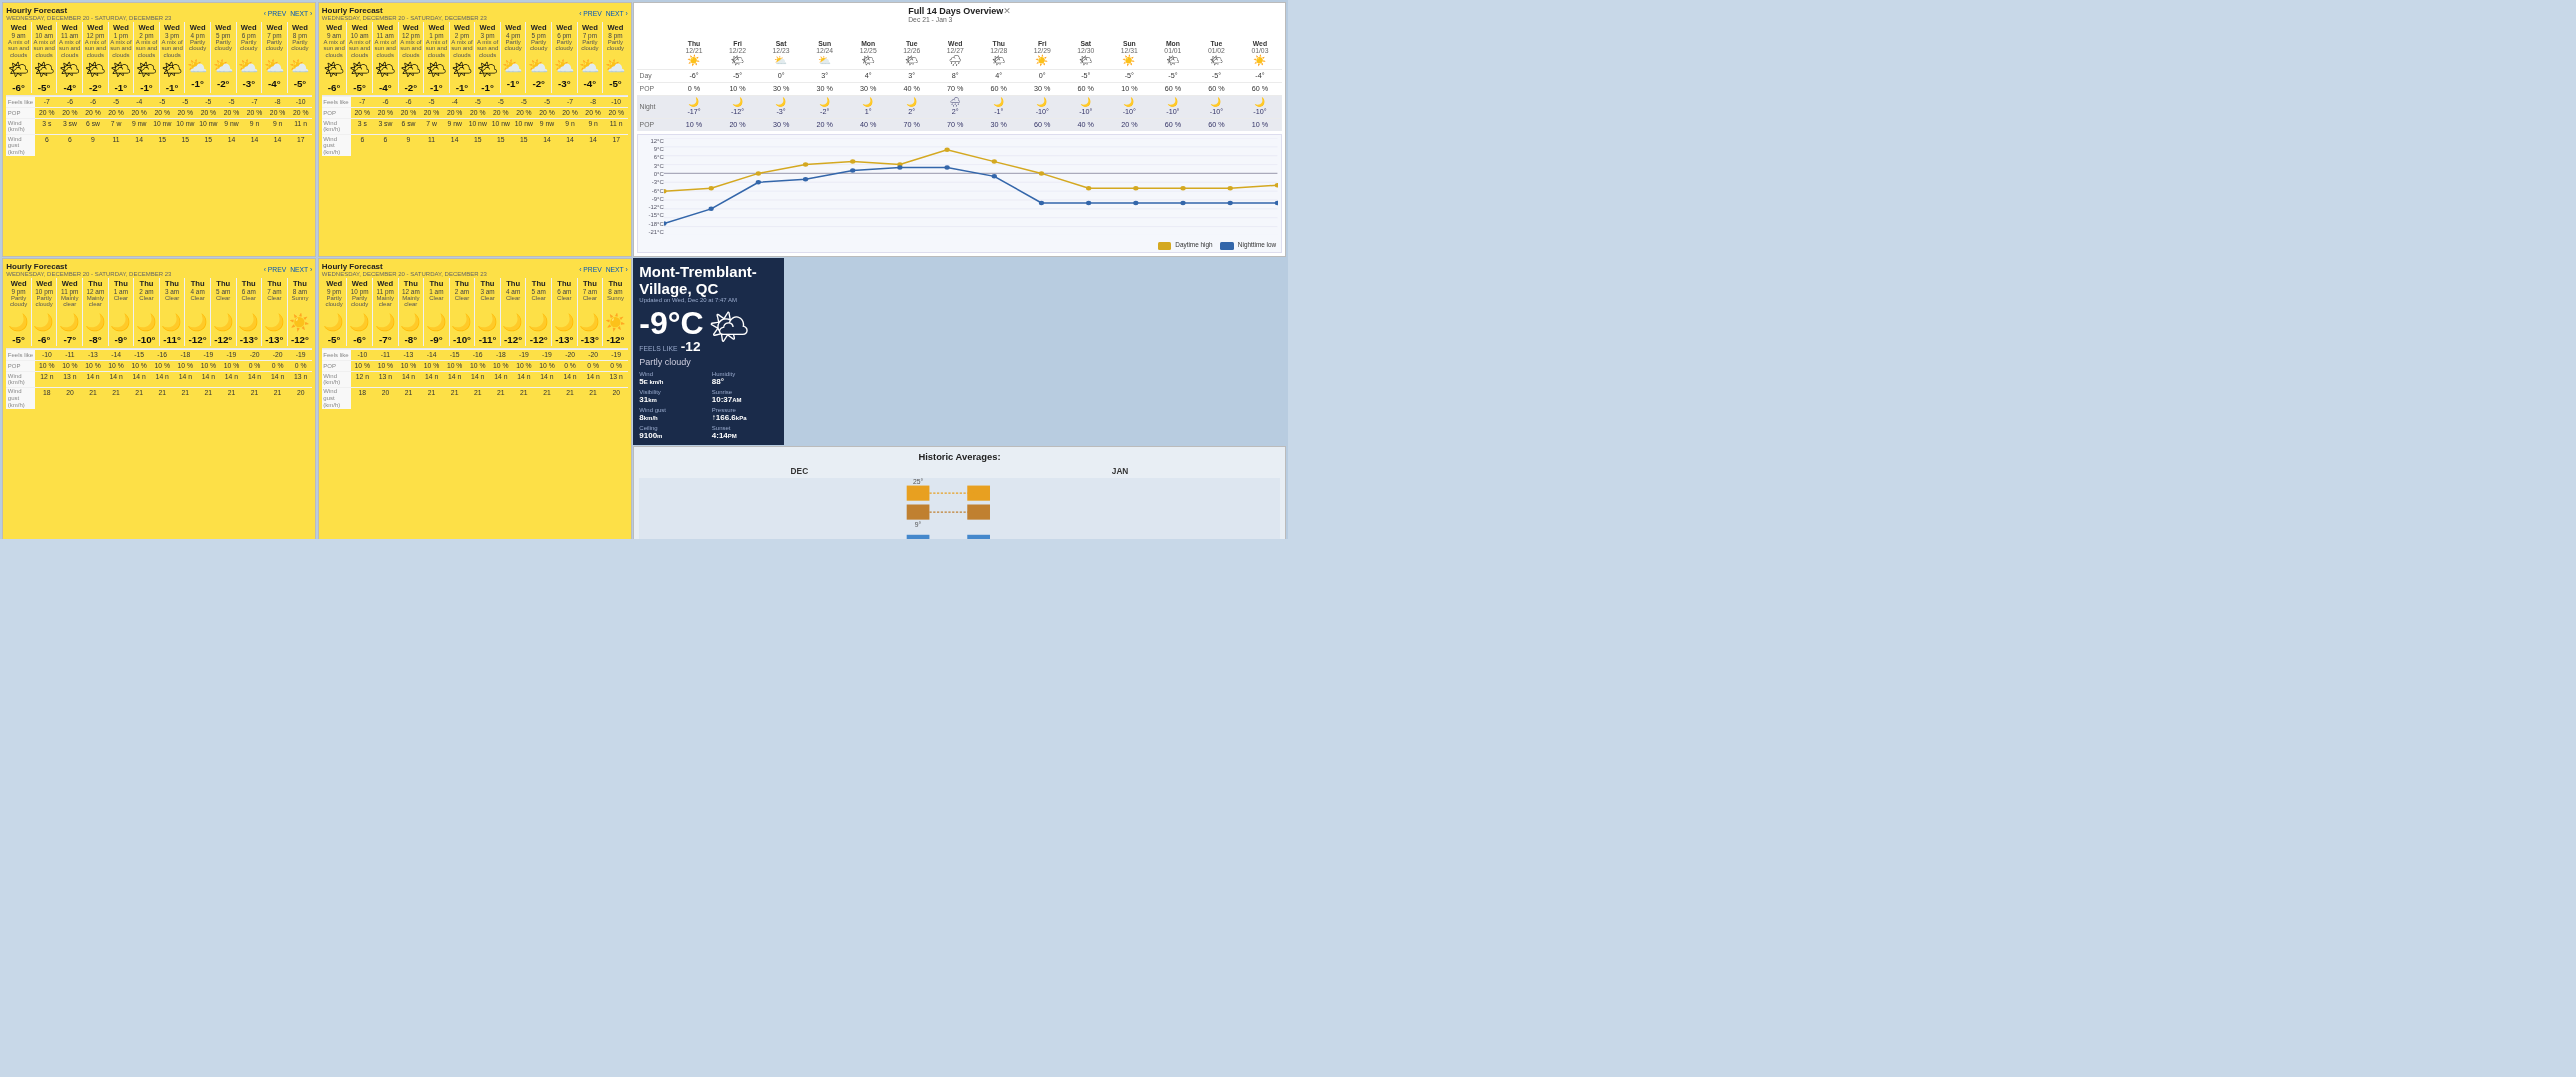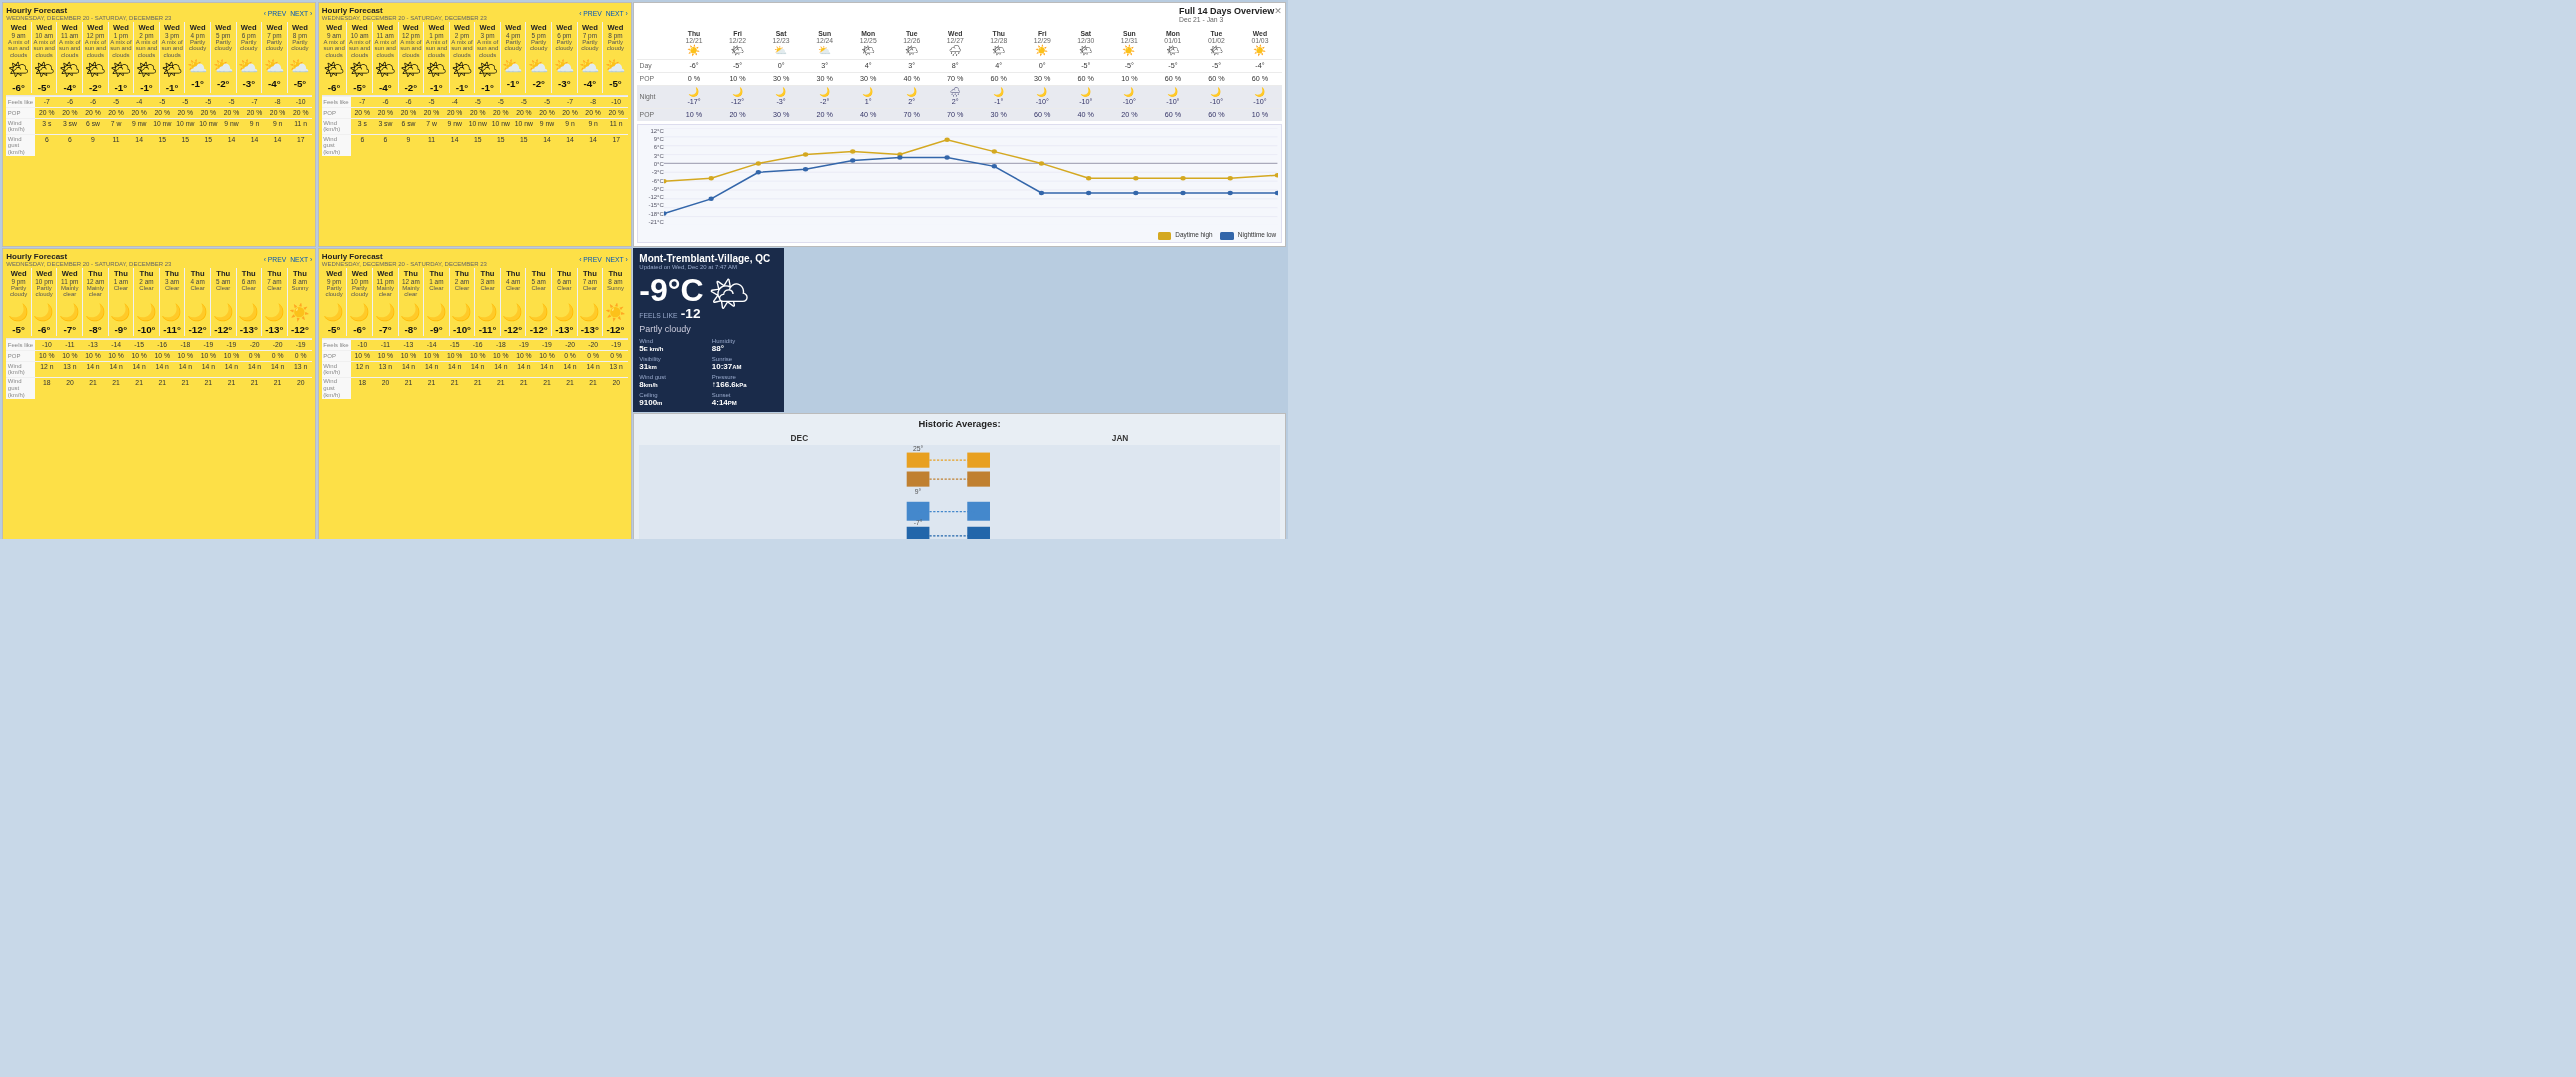--- a/index.html
+++ b/index.html
@@ -102,23 +102,23 @@
     }
 
     
     .overview {
       background: #fff;
       border: 0.8px solid #bbb;
       padding: 3px;
     }
     .ov-header {
       display: flex;
-      justify-content: flex-end;
+      justify-content: center;
       align-items: flex-start;
-      margin-bottom: 7px;
+      margin-bottom: 17px;
     }
     .ov-title { font-size: 9px; font-weight: bold; color: #222; }
     .ov-dates { font-size: 6.8px; color: #666; }
     .ov-close { font-size: 9px; cursor: pointer; color: #888; }
 
     .ov-days-header {
       display: grid;
       grid-template-columns: 35px repeat(14, 1fr);
       margin-bottom: 1.5px;
     }
@@ -199,21 +199,21 @@
     }
 
     
     .wx-widget {
       background: #1a2b4a;
       color: #fff;
       padding: 4.5px 6px;
       width: 151px;
       flex-shrink: 0;
     }
-    .wx-city { font-size: 10px; font-weight: bold; }
+    .wx-city { font-size: 15px; font-weight: bold; }
     .wx-updated { font-size: 6px; color: #99aacc; margin-bottom: 3.8px; }
     .wx-main { display: flex; align-items: flex-start; gap: 4.5px; }
     .wx-temp-block { display: flex; flex-direction: column; }
     .wx-temp { font-size: 32px; font-weight: bold; line-height: 1; }
     .wx-feels { font-size: 6.8px; color: #99aacc; }
     .wx-feels-val { font-size: 13.6px; font-weight: bold; margin-top: 12px; }
     .wx-icon { font-size: 33px; }
     .wx-condition { font-size: 9px; color: #ccd; margin-top: 3px; }
     .wx-details {
       display: grid;

